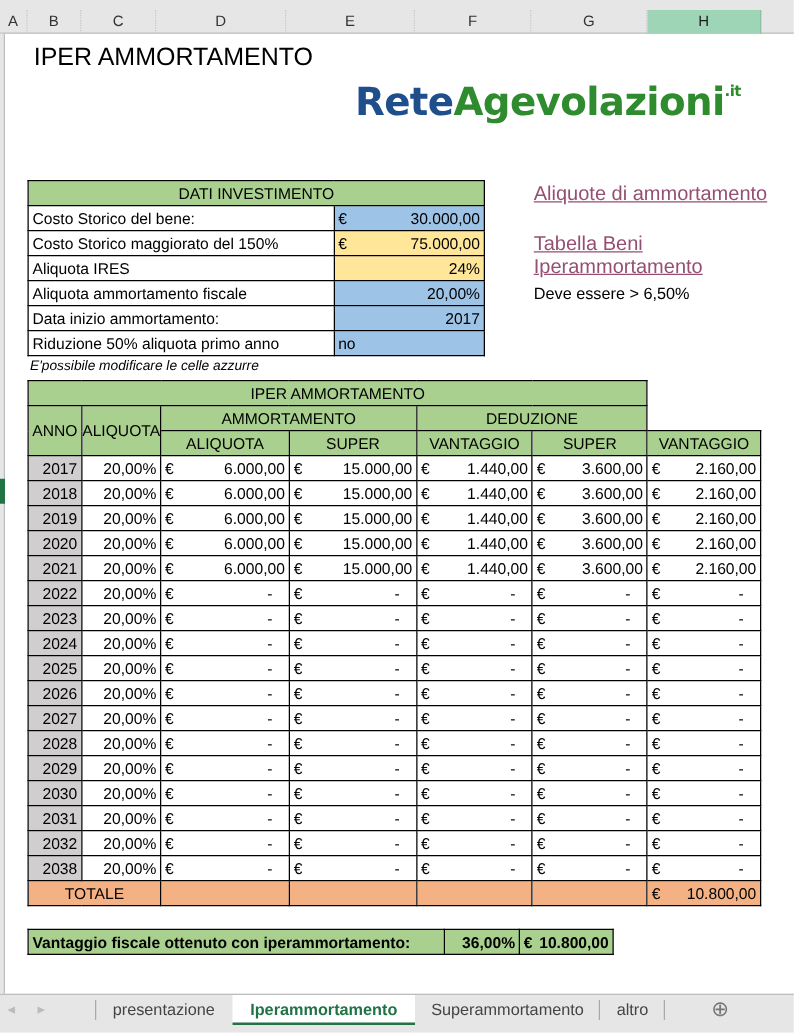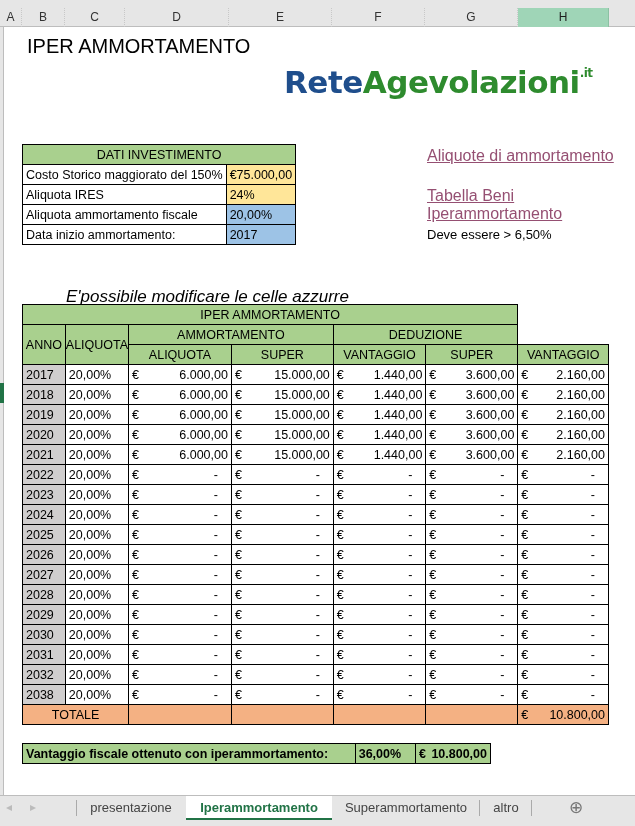--- a/index.html
+++ b/index.html
@@ -15,25 +15,25 @@
   .logo .rete { color: #1f4e8c; }
   .logo .agev { color: #2e8b2e; }
   .logo .it { color: #2e8b2e; font-size: 12px; vertical-align: top; position: relative; top: 2px; }
   table { border-collapse: collapse; position: absolute; }
   td { border: 1px solid #000; height: 20px; padding: 0 3px; white-space: nowrap; overflow: hidden; font-size: 12.5px; }
   .green { background: #a9d08e; }
   .blue { background: #9dc3e6; }
   .yellow { background: #ffe699; }
   .orange { background: #f4b183; }
   .grey { background: #d0cece; }
-  .r { text-align: left; }
+  .r { text-align: right; }
   .ctr { text-align: center; }
   .cur { display: flex; justify-content: space-between; }
   .link { color: #954f72; text-decoration: underline; font-size: 16px; }
-  .note { font-style: italic; font-size: 17px; margin-left: 42px; }
+  .note { font-style: italic; font-size: 11px; }
   .tabbar { position: absolute; left: 0; top: 795px; width: 635px; height: 31px; background: #e6e6e6; border-top: 1px solid #bdbdbd; }
   .tab { position: absolute; top: 0; height: 24px; line-height: 24px; font-size: 13px; color: #444; text-align: center; }
   .tab.active { background: #fff; color: #217346; font-weight: bold; border-bottom: 2px solid #217346; }
   .sep { position: absolute; top: 4px; width: 1px; height: 16px; background: #aaa; }
 </style>
 </head>
 <body>
 
 <div class="colhdr">
   <div class="c" style="left:0;width:22px">A</div>
@@ -46,49 +46,62 @@
   <div class="c sel" style="left:518px;width:91px">H</div>
 </div>
 <div class="rowstrip"></div>
 <div class="rowmark"></div>
 
 <div class="abs title">IPER AMMORTAMENTO</div>
 <div class="abs logo">
   <span class="rete">Rete</span><span class="agev">Agevolazioni</span><span class="it">.it</span>
 </div>
 
-<table style="left:22px;top:144px;width:274px">
+<table style="left:22px;top:144px;width:366px">
   <colgroup>
       <col style="width:207px">
       <col style="width:102px">
     </colgroup>
   <tbody>
       <tr>
         <td colspan="2" class="green ctr">DATI INVESTIMENTO</td>
       </tr>
   <tr>
+    <td>Costo Storico del bene:</td>
+    <td class="blue">
+          <div class="cur">
+            <span>€</span>
+            <span>30.000,00</span>
+          </div>
+        </td>
+  </tr>
+  <tr>
     <td>Costo Storico maggiorato del 150%</td>
     <td class="yellow">
           <div class="cur">
             <span>€</span>
             <span>75.000,00</span>
           </div>
         </td>
   </tr>
   <tr>
     <td>Aliquota IRES</td>
     <td class="yellow r">24%</td>
   </tr>
   <tr>
     <td>Aliquota ammortamento fiscale</td>
     <td class="blue r">20,00%</td>
   </tr>
   <tr>
     <td>Data inizio ammortamento:</td>
     <td class="blue r">2017</td>
+  </tr>
+  <tr>
+    <td style="max-width:207px">Riduzione 50% aliquota primo anno</td>
+    <td class="blue">no</td>
   </tr>
 </tbody>
   </table>
 <div class="abs note" style="left:24px;top:287px">E'possibile modificare le celle azzurre</div>
 
 <div class="abs link" style="left:427px;top:147px">Aliquote di ammortamento</div>
 <div class="abs link" style="left:427px;top:187px">Tabella Beni Iperammortamento</div>
 <div class="abs" style="left:427px;top:227px;font-size:13px">Deve essere &gt; 6,50%</div>
 
 <table id="iper" style="left:22px;top:304px;width:587px">

